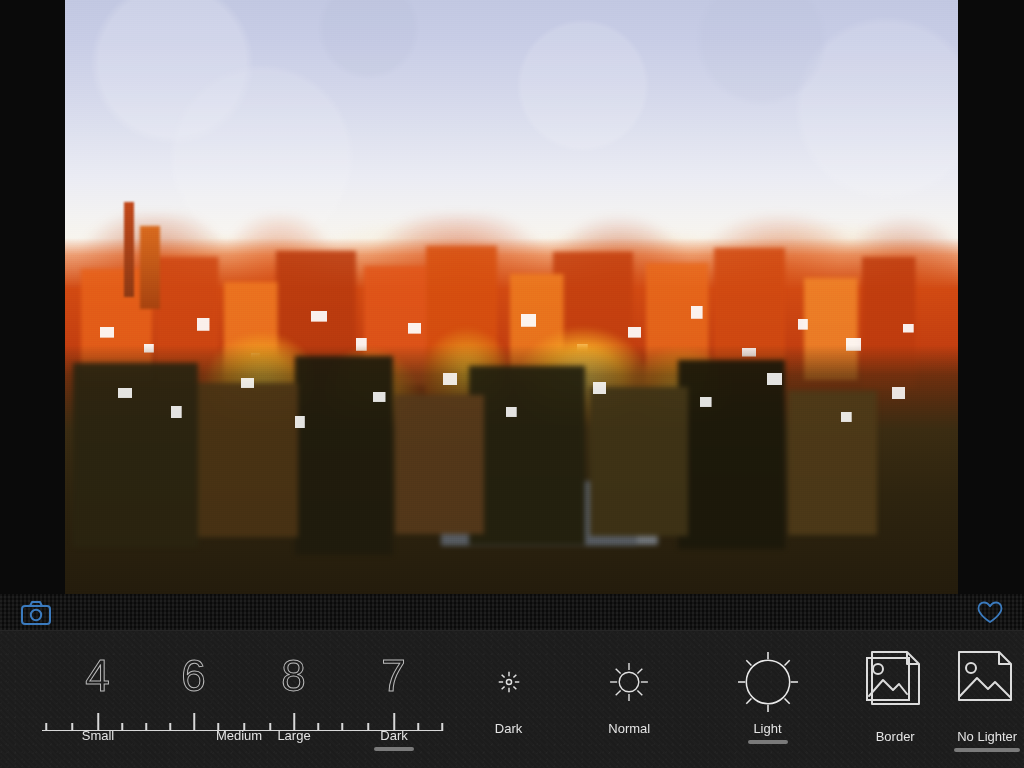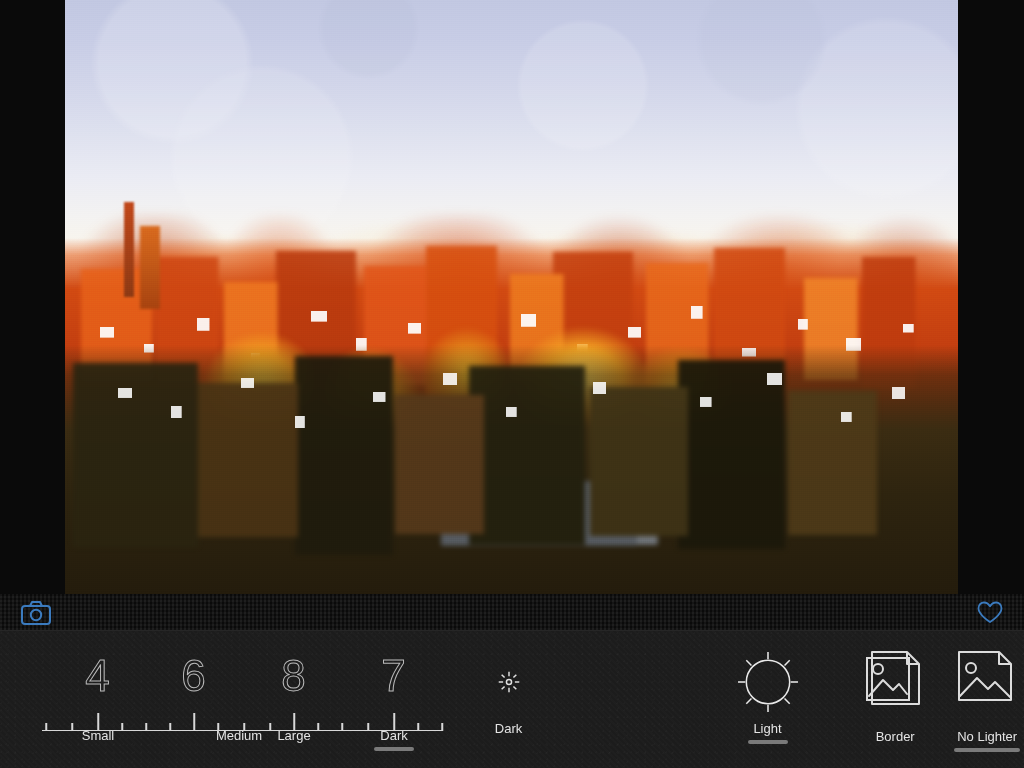--- a/index.html
+++ b/index.html
@@ -553,20 +553,41 @@
             </g>
           </svg>
         </div>
         <div class="opt-label">
           <span>Dark</span>
           <span class="sel-underline hidden"></span>
         </div>
       </div>
 
 
+      <div class="bright-item" style="left:45.5%;">
+        <div class="sun-wrap">
+          <svg width="42" height="42" viewBox="0 0 60 60">
+            <circle cx="30" cy="30" r="14" fill="none" stroke="#e0e0e0" stroke-width="2"></circle>
+            <g stroke="#e0e0e0" stroke-width="2" stroke-linecap="butt">
+              <line x1="30" y1="3" x2="30" y2="13"></line>
+              <line x1="30" y1="47" x2="30" y2="57"></line>
+              <line x1="3" y1="30" x2="13" y2="30"></line>
+              <line x1="47" y1="30" x2="57" y2="30"></line>
+              <line x1="11" y1="11" x2="18" y2="18"></line>
+              <line x1="42" y1="42" x2="49" y2="49"></line>
+              <line x1="49" y1="11" x2="42" y2="18"></line>
+              <line x1="18" y1="42" x2="11" y2="49"></line>
+            </g>
+          </svg>
+        </div>
+        <div class="opt-label">
+          <span>Normal</span>
+          <span class="sel-underline hidden"></span>
+        </div>
+      </div>
 
 
       <div class="bright-item" style="left:85%;">
         <div class="sun-wrap">
           <svg width="62" height="62" viewBox="0 0 60 60">
             <circle cx="30" cy="30" r="21" fill="none" stroke="#e8e8e8" stroke-width="1.5"></circle>
             <g stroke="#e8e8e8" stroke-width="1.5" stroke-linecap="butt">
               <line x1="30" y1="1" x2="30" y2="8"></line>
               <line x1="30" y1="52" x2="30" y2="59"></line>
               <line x1="1" y1="30" x2="8" y2="30"></line>

